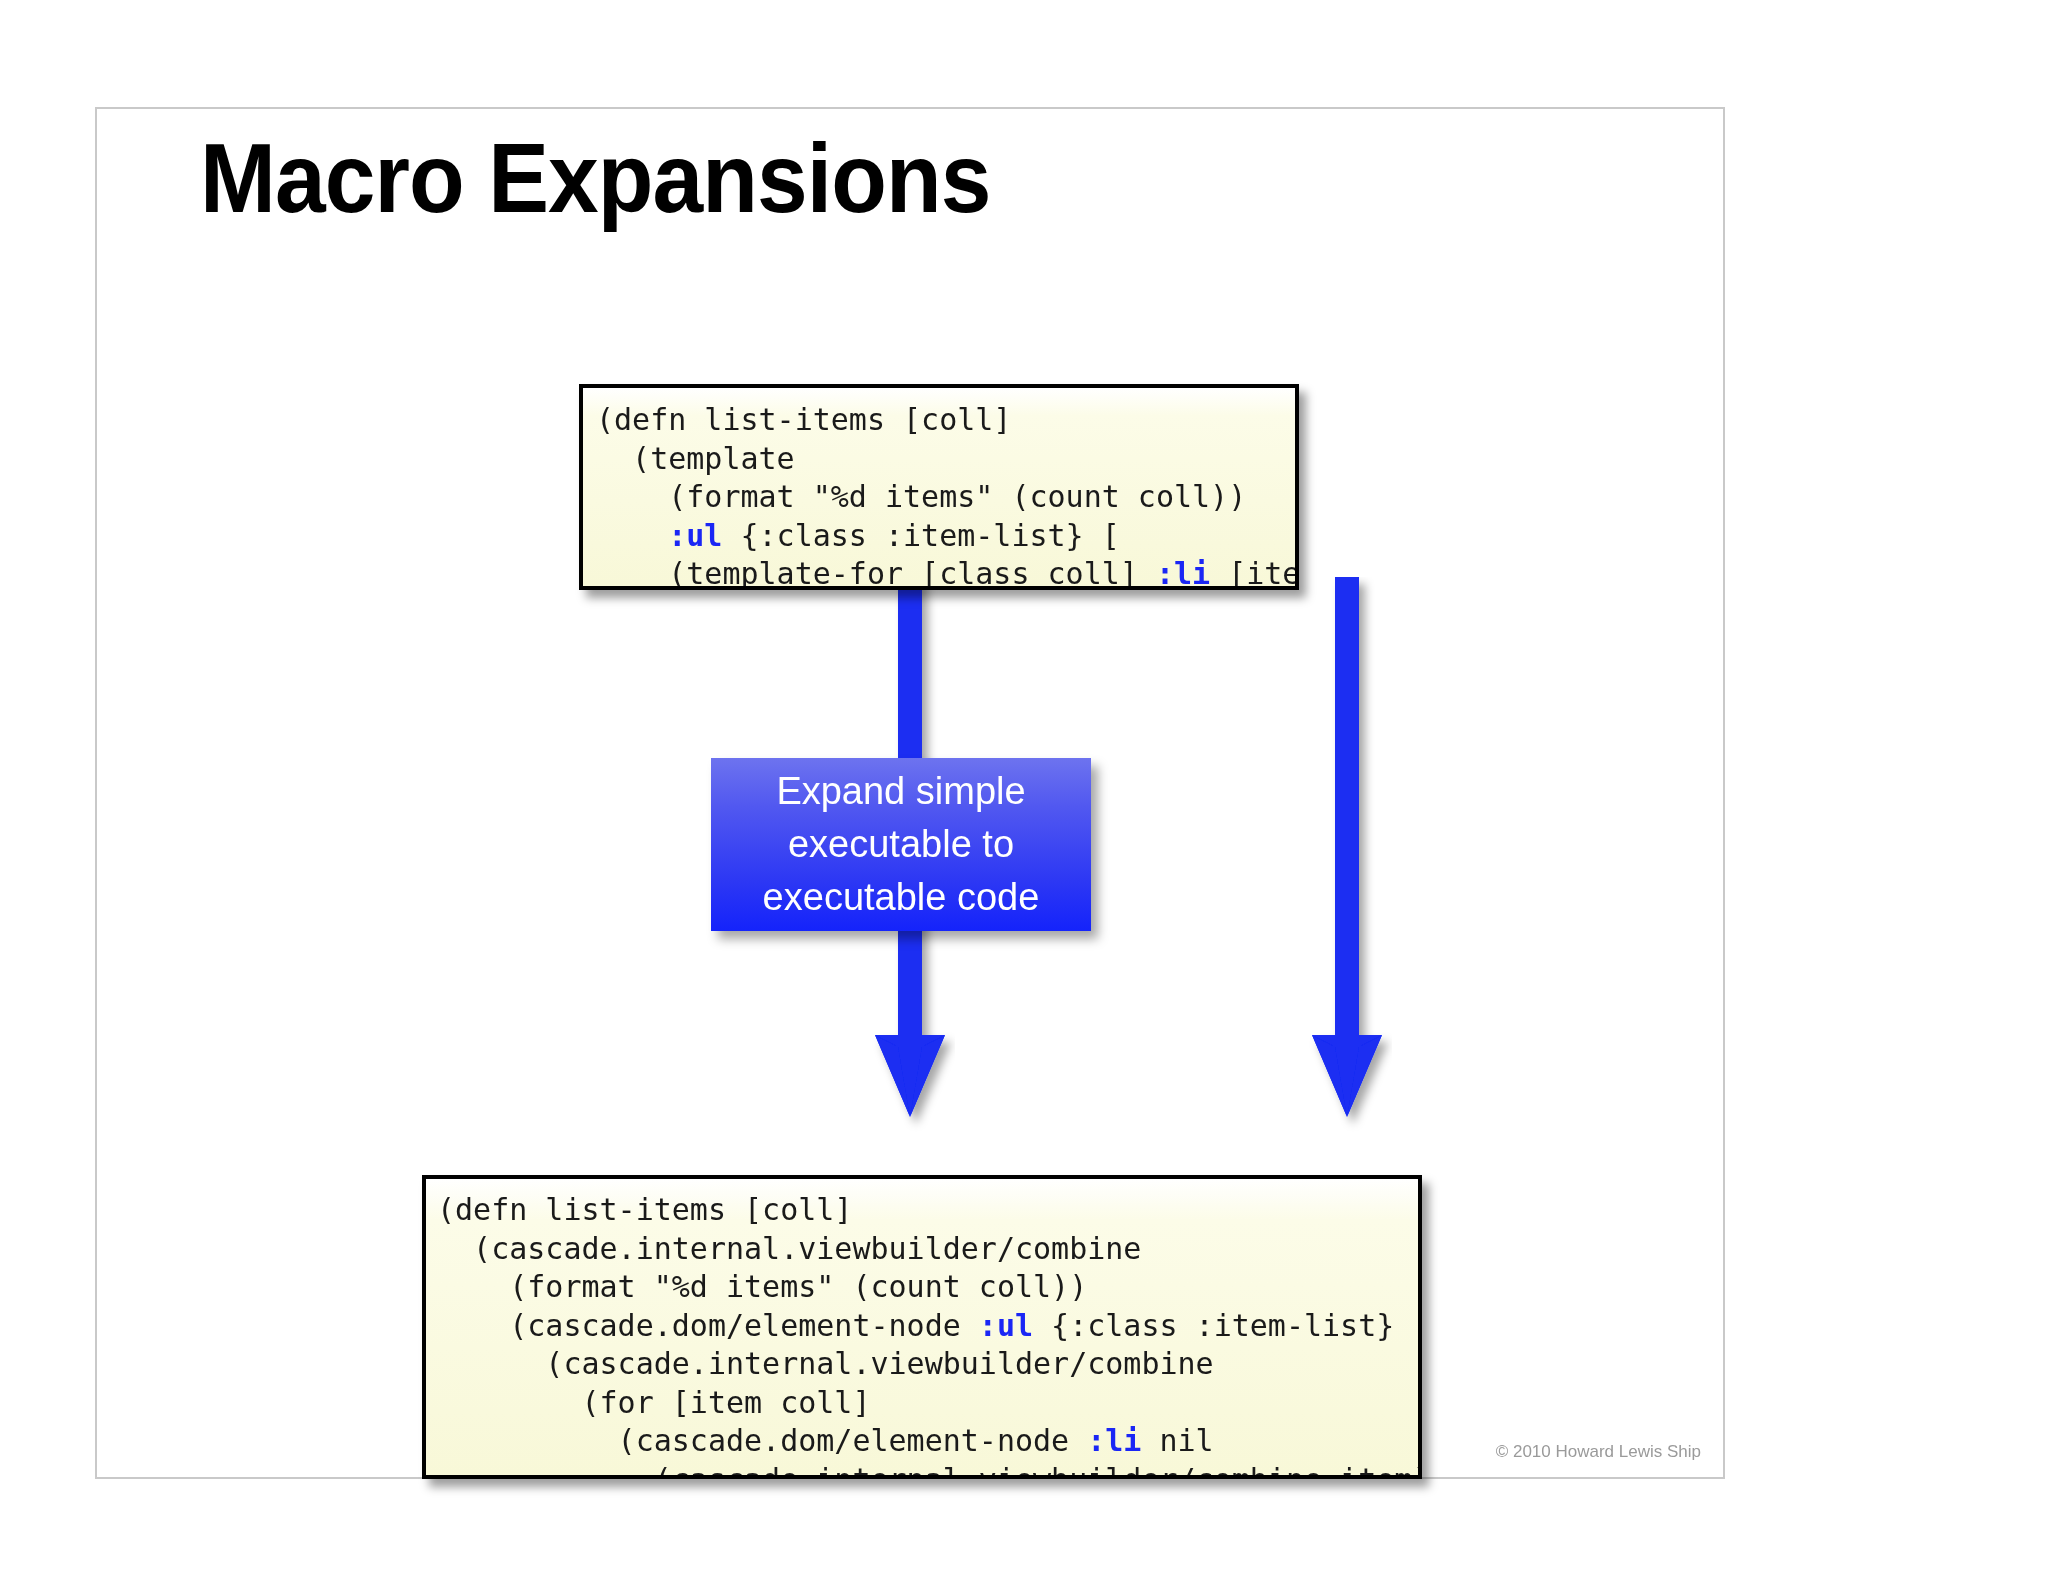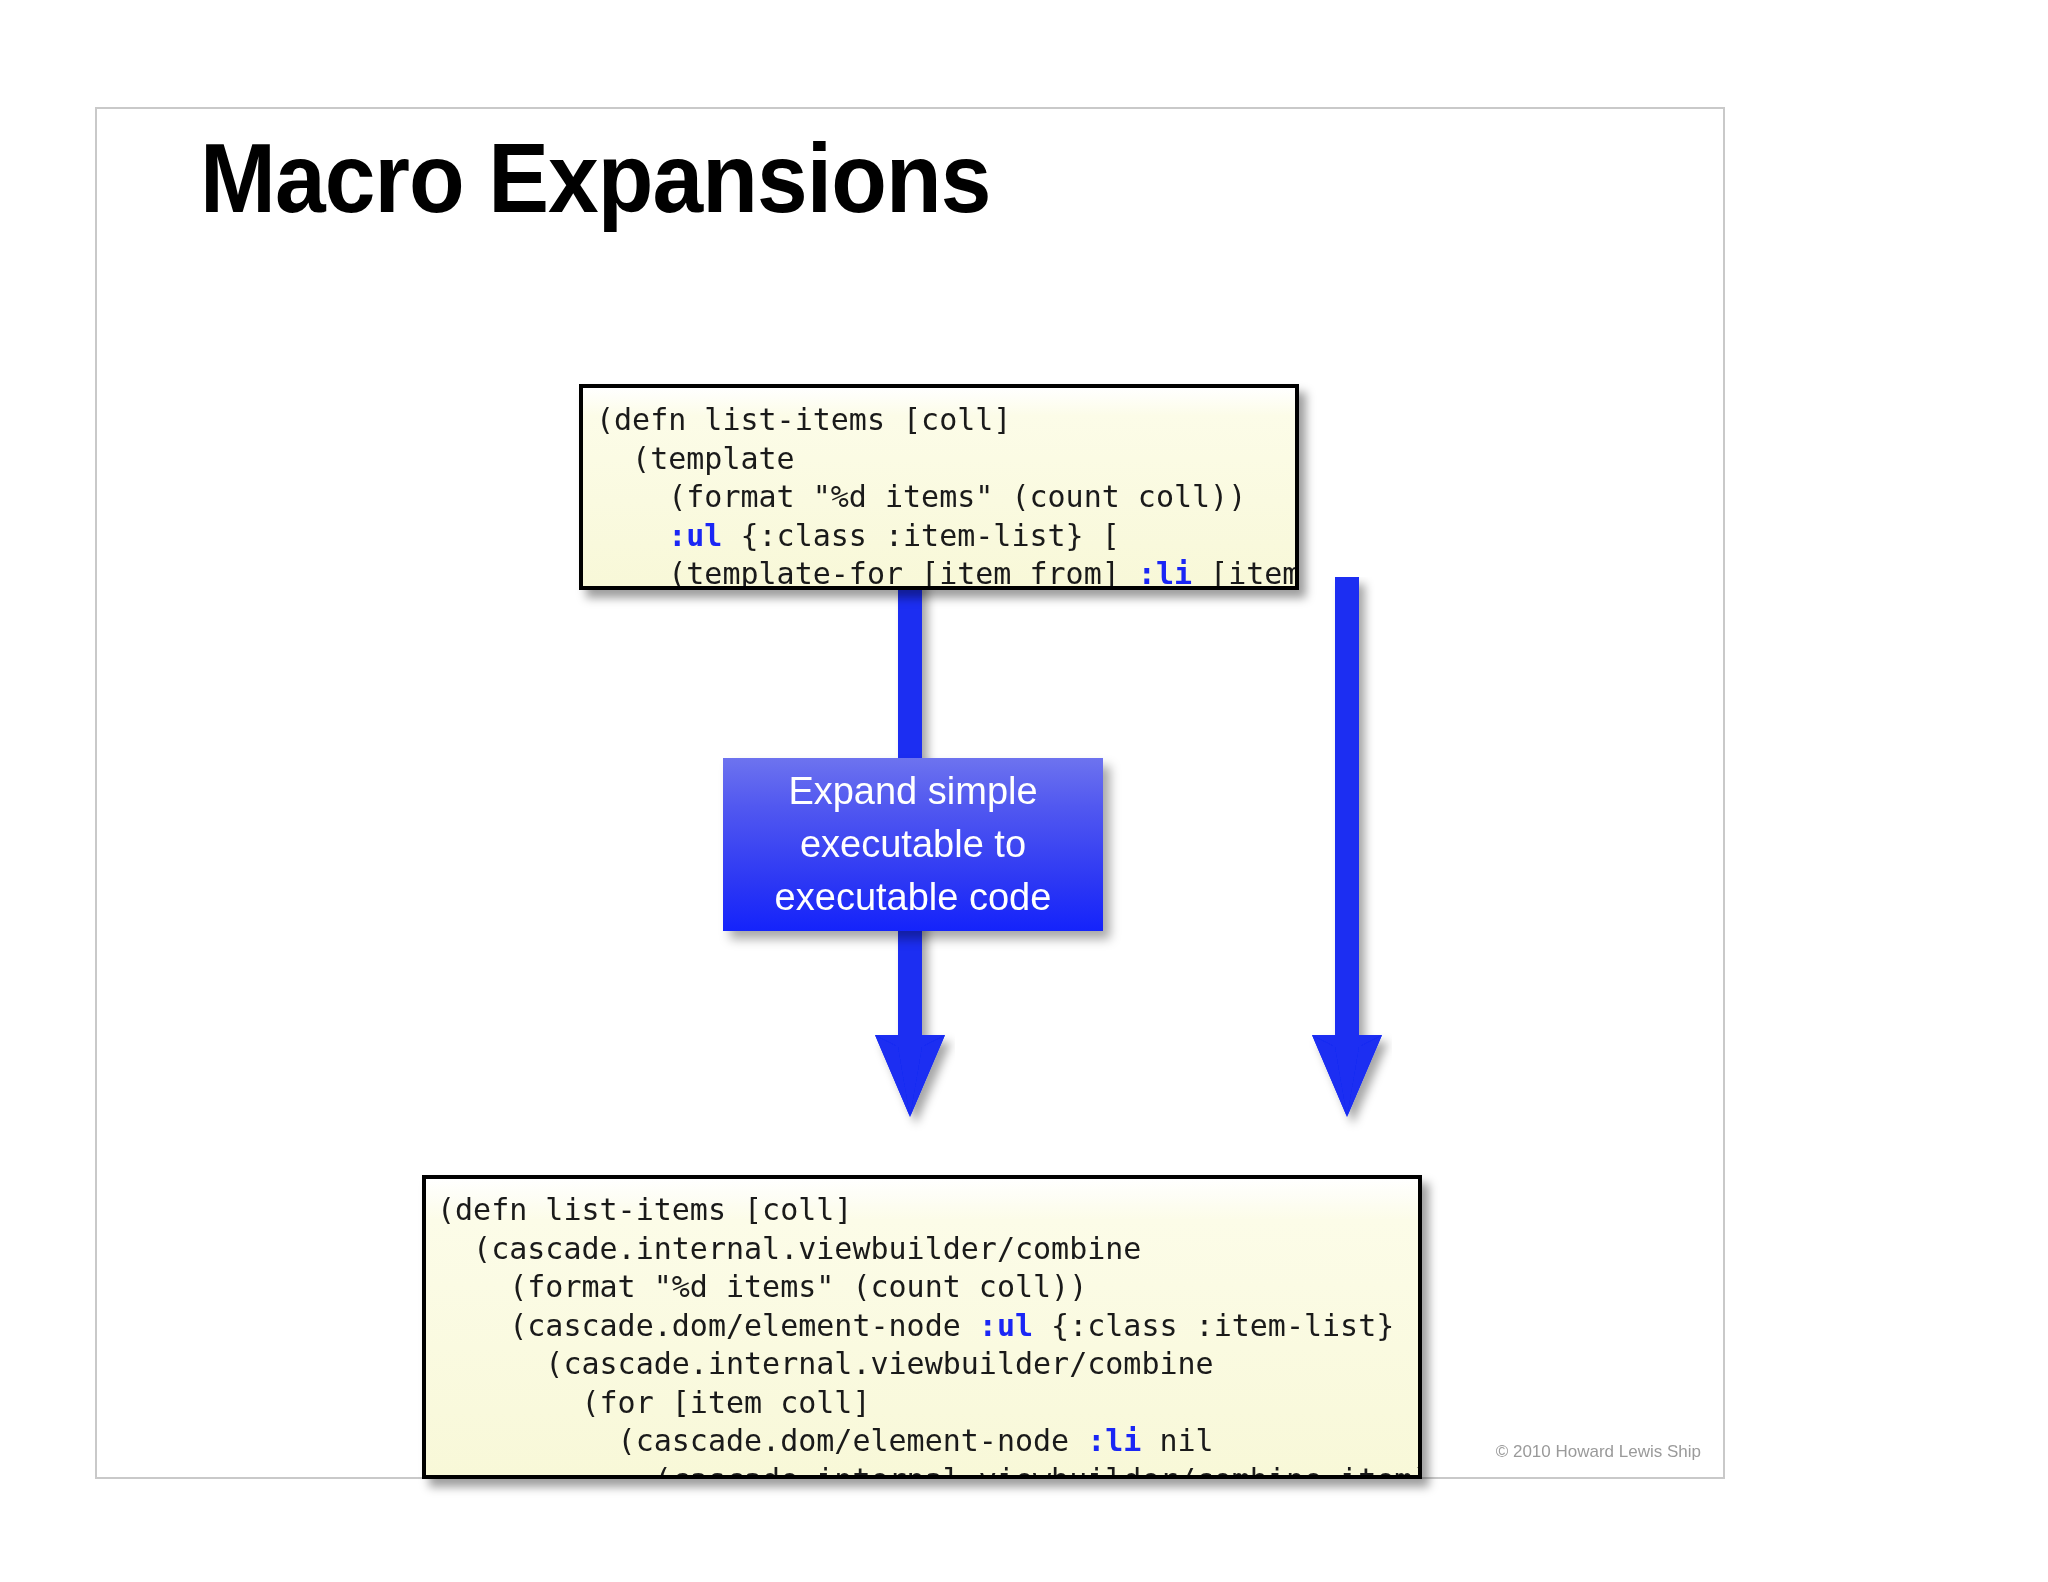--- a/index.html
+++ b/index.html
@@ -109,21 +109,20 @@
     font-family: "Liberation Sans", sans-serif;
     font-size: 38px;
     line-height: 53px;
     text-align: center;
     display: flex;
     flex-direction: column;
     align-items: center;
     justify-content: center;
     box-sizing: border-box;
     padding: 4px 0;
-    margin-left: 12px;
   }
   #callout-left  { left: 614px; top: 649px; width: 380px; height: 173px; }
   #callout-right { left: 1051px; top: 649px; width: 380px; height: 173px; }
   .callout .line { display: block; white-space: nowrap; }
 
   
   #page-number {
     position: absolute;
     left: 0;
     right: 0;
@@ -148,21 +147,21 @@
 
 <div id="slide">
 
   <div id="slide-title">Macro Expansions</div>
 
   <div class="code-box" id="code-top">
     <pre><span>(defn list-items [coll]</span>
 <span>  (template</span>
 <span>    (format "%d items" (count coll))</span>
 <span>    </span><span class="kw">:ul</span><span> {:class :item-list} [</span>
-<span>    (template-for [item from] </span><span class="kw">:li</span><span> [item])))</span></pre>
+<span>    (template-for [class coll] </span><span class="kw">:li</span><span> [item])))</span></pre>
   </div>
 
   <div class="arrow" id="arrow-left">
     <svg viewBox="0 0 90 578" width="90" height="578" xmlns="http://www.w3.org/2000/svg">
       <defs>
         <filter id="ashadowL" x="-60%" y="-20%" width="240%" height="160%">
           <feDropShadow dx="6" dy="7" stdDeviation="5" flood-color="#000000" flood-opacity="0.35"></feDropShadow>
         </filter>
       </defs>
       <g filter="url(#ashadowL)">

